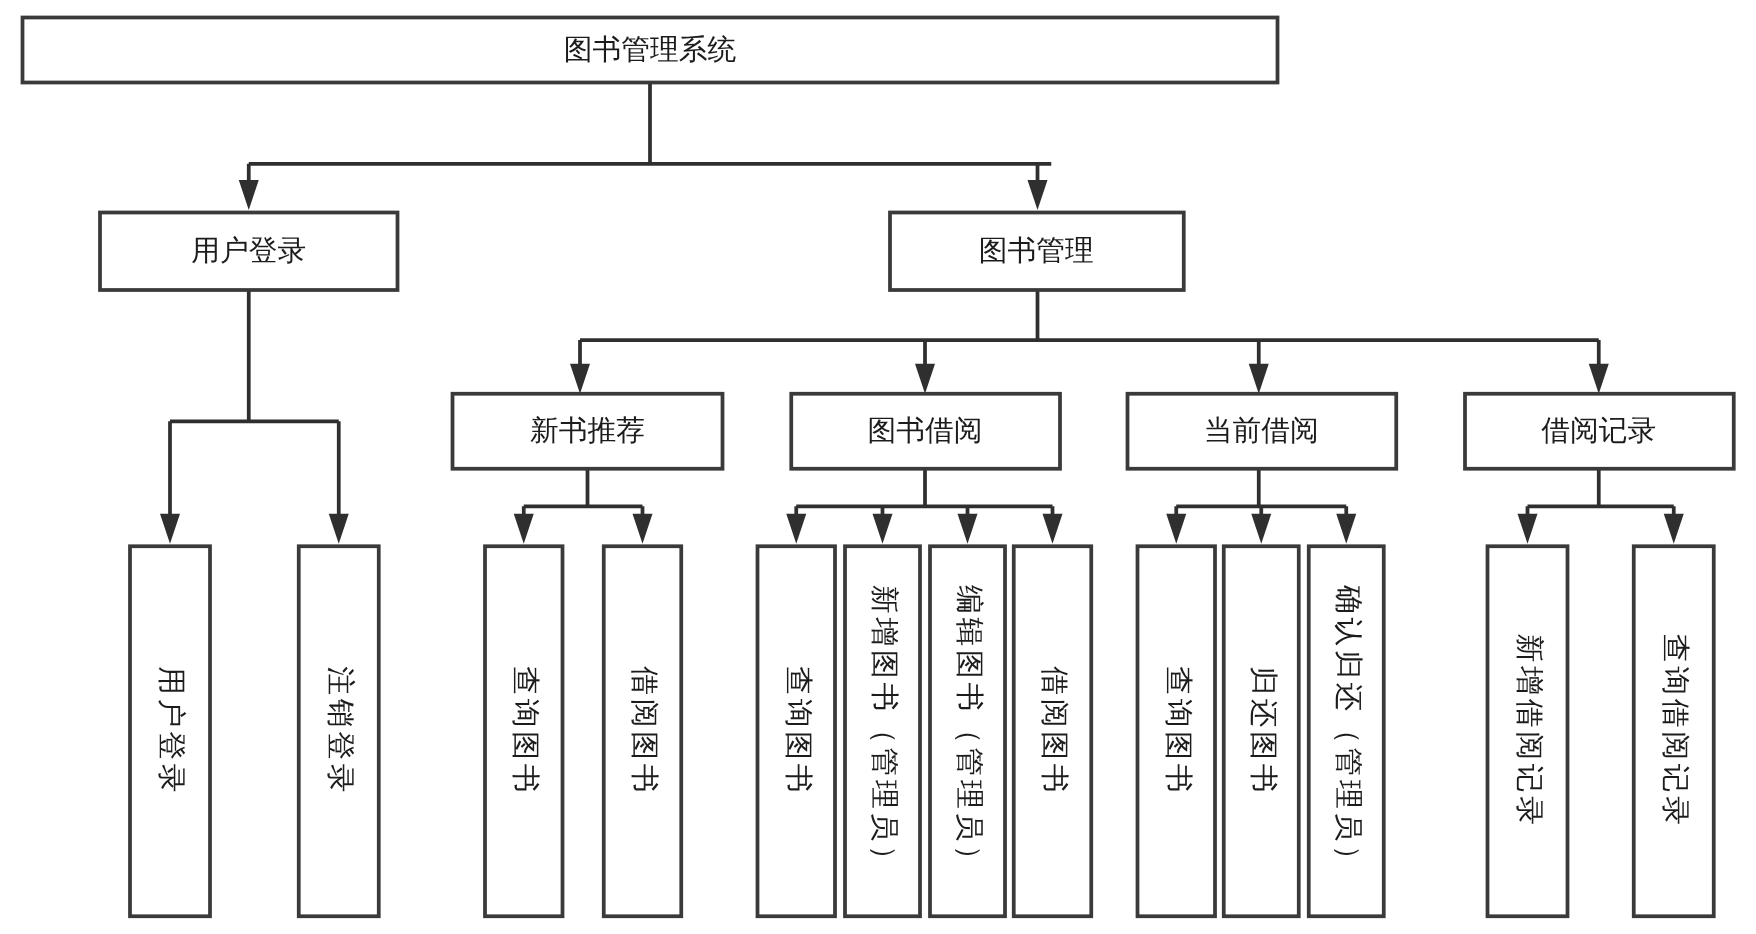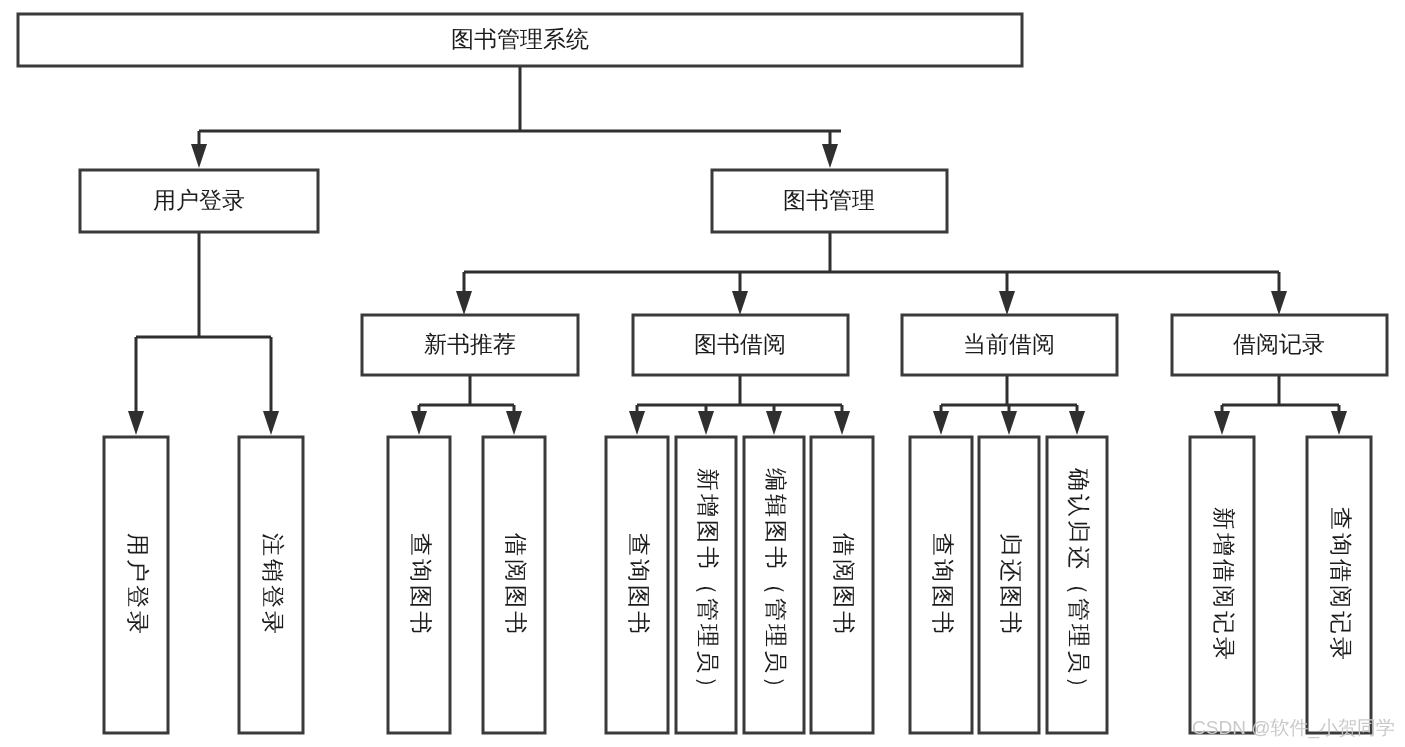--- a/index.html
+++ b/index.html
@@ -231,14 +231,13 @@
       <rect class="node-box" x="1190" y="437" width="64" height="296"></rect>
       <text class="node-label-v" x="1222" y="585" transform="rotate(90 1222 585)">新增借阅记录</text>
     </g>
     <g>
       <rect class="node-box" x="1307" y="437" width="64" height="296"></rect>
       <text class="node-label-v" x="1339" y="585" transform="rotate(90 1339 585)">查询借阅记录</text>
     </g>
 
   </svg>
 
-  <div class="watermark">CSDN @软件_小贺同学</div>
 </div>
 
 </body></html>

